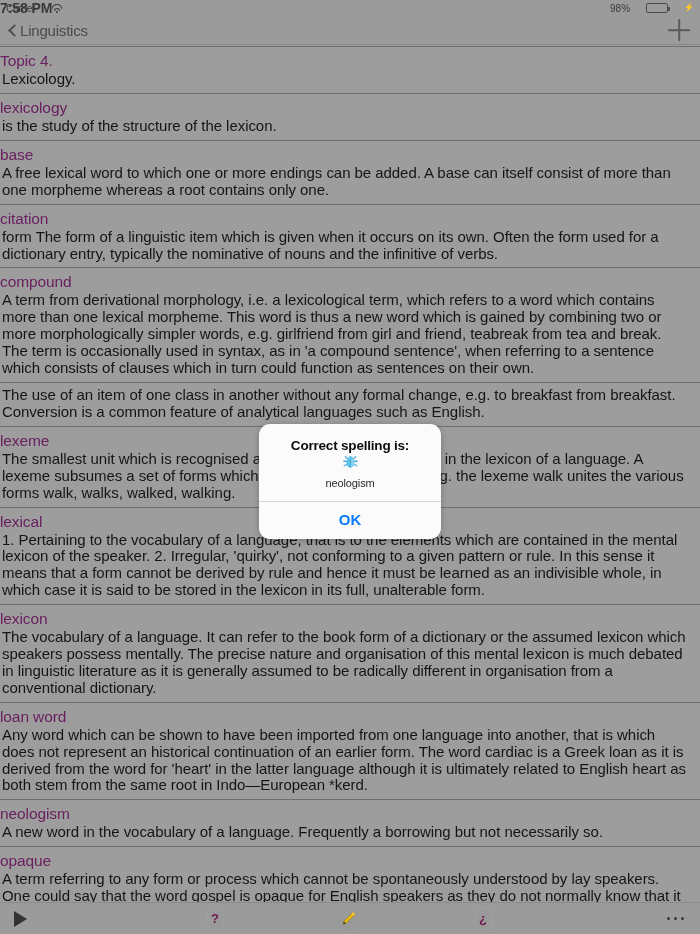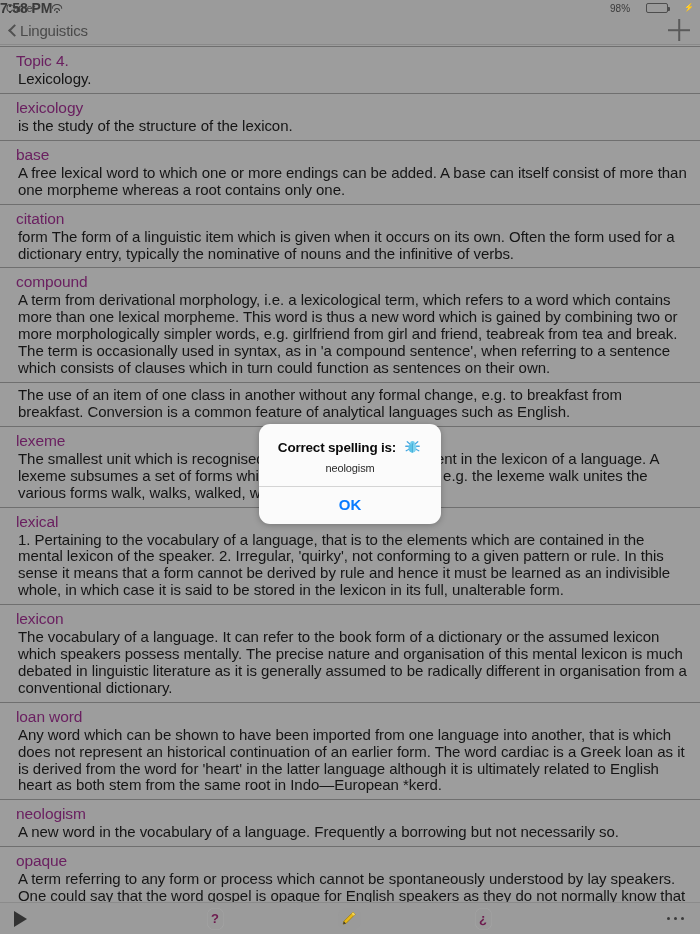--- a/index.html
+++ b/index.html
@@ -82,21 +82,21 @@
 
   
   #entry-list {
     position:absolute; top:46px; bottom:32px; left:0; right:0;
     overflow:hidden;
     background:#9d9d9d;
   }
   .entry {
     border-top: 1px solid #6f6f6f;
     border-bottom: 1px solid #6f6f6f;
-    padding: 4px 12px 5px 16px;
+    padding: 4px 12px 5px 0;
     background: #9d9d9d;
   }
   .entry + .entry { border-top: none; }
   .entry-term {
     color: #6a2060;
     font-size: 15.5px;
     line-height: 20px;
     letter-spacing: -0.1px;
   }
   .entry-def {
@@ -121,21 +121,21 @@
     width: 182px;
     background: #fbfbfb;
     border-radius: 11px;
     box-shadow: 0 1px 6px rgba(0,0,0,0.25);
     overflow:hidden;
     z-index: 20;
     text-align:center;
   }
   #alert-body { padding: 14px 12px 12px 12px; }
   #alert-title-row {
-    display:flex; align-items:center; justify-content:center; gap:7px;
+    display:flex; align-items:center; justify-content:center; flex-direction:column;
   }
   #alert-title {
     font-size: 13.5px; font-weight: bold; color:#0b0b0b;
     letter-spacing:-0.2px;
   }
   #bug-icon { width:19px; height:18px; flex:0 0 auto; }
   #alert-message {
     font-size: 11px; color:#2a2a2a; margin-top: 6px; letter-spacing:-0.1px;
   }
   #alert-divider { height:1px; background:#d4d4d4; }

